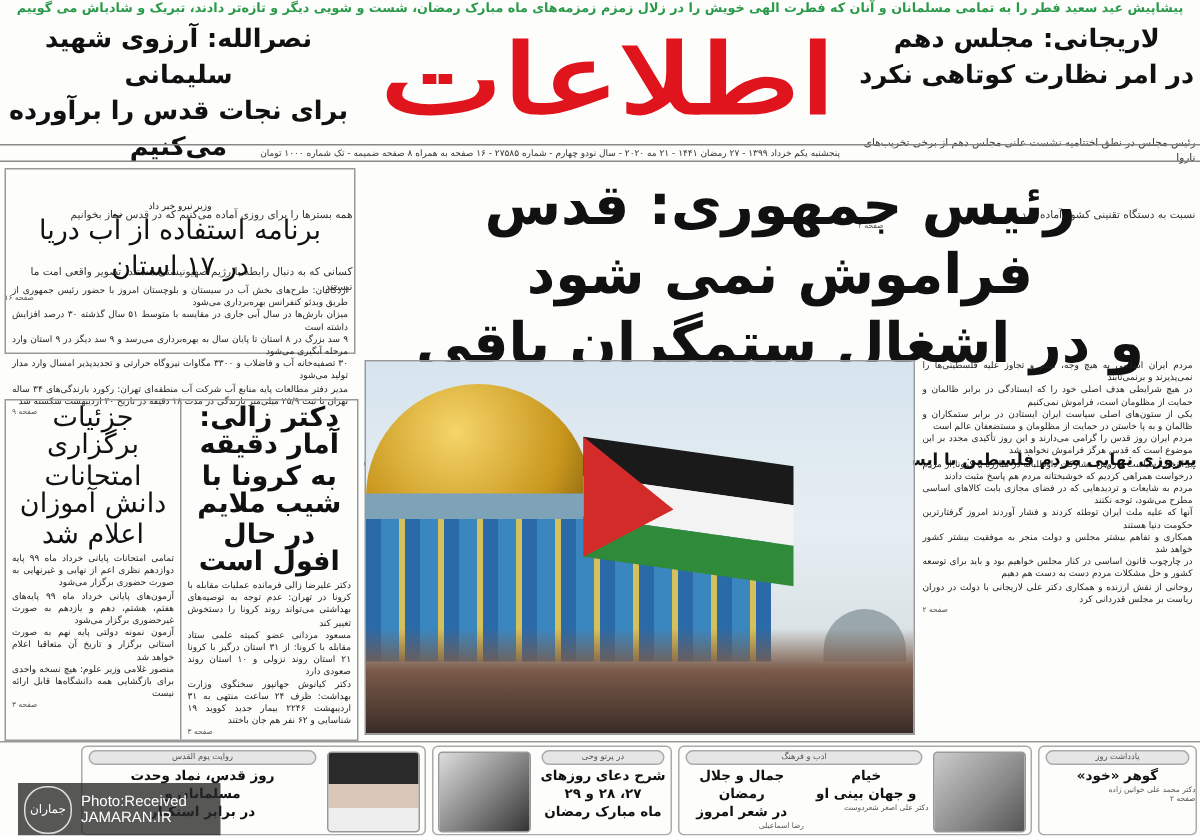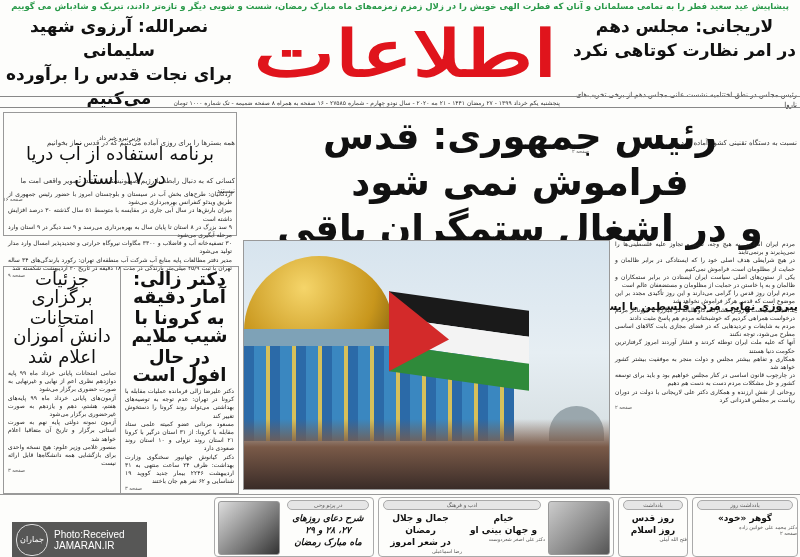--- a/index.html
+++ b/index.html
@@ -143,52 +143,55 @@
   </div>
 </div>
 
 <div class="abs bottom">
   <div class="card" style="width:106px;flex-direction:column;">
     <div class="pill">یادداشت روز</div>
     <div class="ct">گوهر «خود»</div>
     <div class="cm">دکتر محمد علی خوانین زاده</div>
     <div class="cm">صفحه ۲</div>
   </div>
-  <div class="card" style="width:70px;flex-direction:column;">
-    <div class="pill">یادداشت</div>
-    <div class="ct">روز قدس</div>
-    <div class="ct">روز اسلام</div>
-    <div class="cm">فتح الله آملی</div>
-  </div>
   <div class="card" style="width:236px;">
     <div class="face" style="background:linear-gradient(135deg,#ccc,#888 60%,#555);"></div>
     <div style="flex:1;display:flex;flex-direction:column;">
       <div class="pill">ادب و فرهنگ</div>
       <div style="display:flex;">
         <div style="flex:1;">
           <div class="ct">خیام</div>
           <div class="ct">و جهان بینی او</div>
           <div class="cm">دکتر علی اصغر شعردوست</div>
         </div>
         <div style="flex:1;">
           <div class="ct">جمال و جلال رمضان</div>
           <div class="ct">در شعر امروز</div>
           <div class="cm">رضا اسماعیلی</div>
         </div>
       </div>
     </div>
   </div>
-  <div class="card" style="width:160px;font-style:italic;">
+  <div class="card" style="width:160px;">
     <div style="flex:1;display:flex;flex-direction:column;">
       <div class="pill">در پرتو وحی</div>
       <div class="ct">شرح دعای روزهای</div>
       <div class="ct">۲۷، ۲۸ و ۲۹</div>
       <div class="ct">ماه مبارک رمضان</div>
     </div>
     <div class="face" style="background:linear-gradient(135deg,#ddd,#7a7a7a 60%,#333);"></div>
+  </div>
+  <div class="card" style="width:230px;">
+    <div class="face" style="background:linear-gradient(180deg,#2a2a2a 0 40%,#d9c8b8 40% 70%,#eee 70%);"></div>
+    <div style="flex:1;display:flex;flex-direction:column;">
+      <div class="pill">روایت یوم القدس</div>
+      <div class="ct">روز قدس، نماد وحدت</div>
+      <div class="ct">مسلمانان و</div>
+      <div class="ct">در برابر استکبار</div>
+    </div>
   </div>
 </div>
 
 <div class="watermark">
   <div class="wm-logo">جماران</div>
   <div>
     <div>Photo:Received</div>
     <div>JAMARAN.IR</div>
   </div>
 </div>

